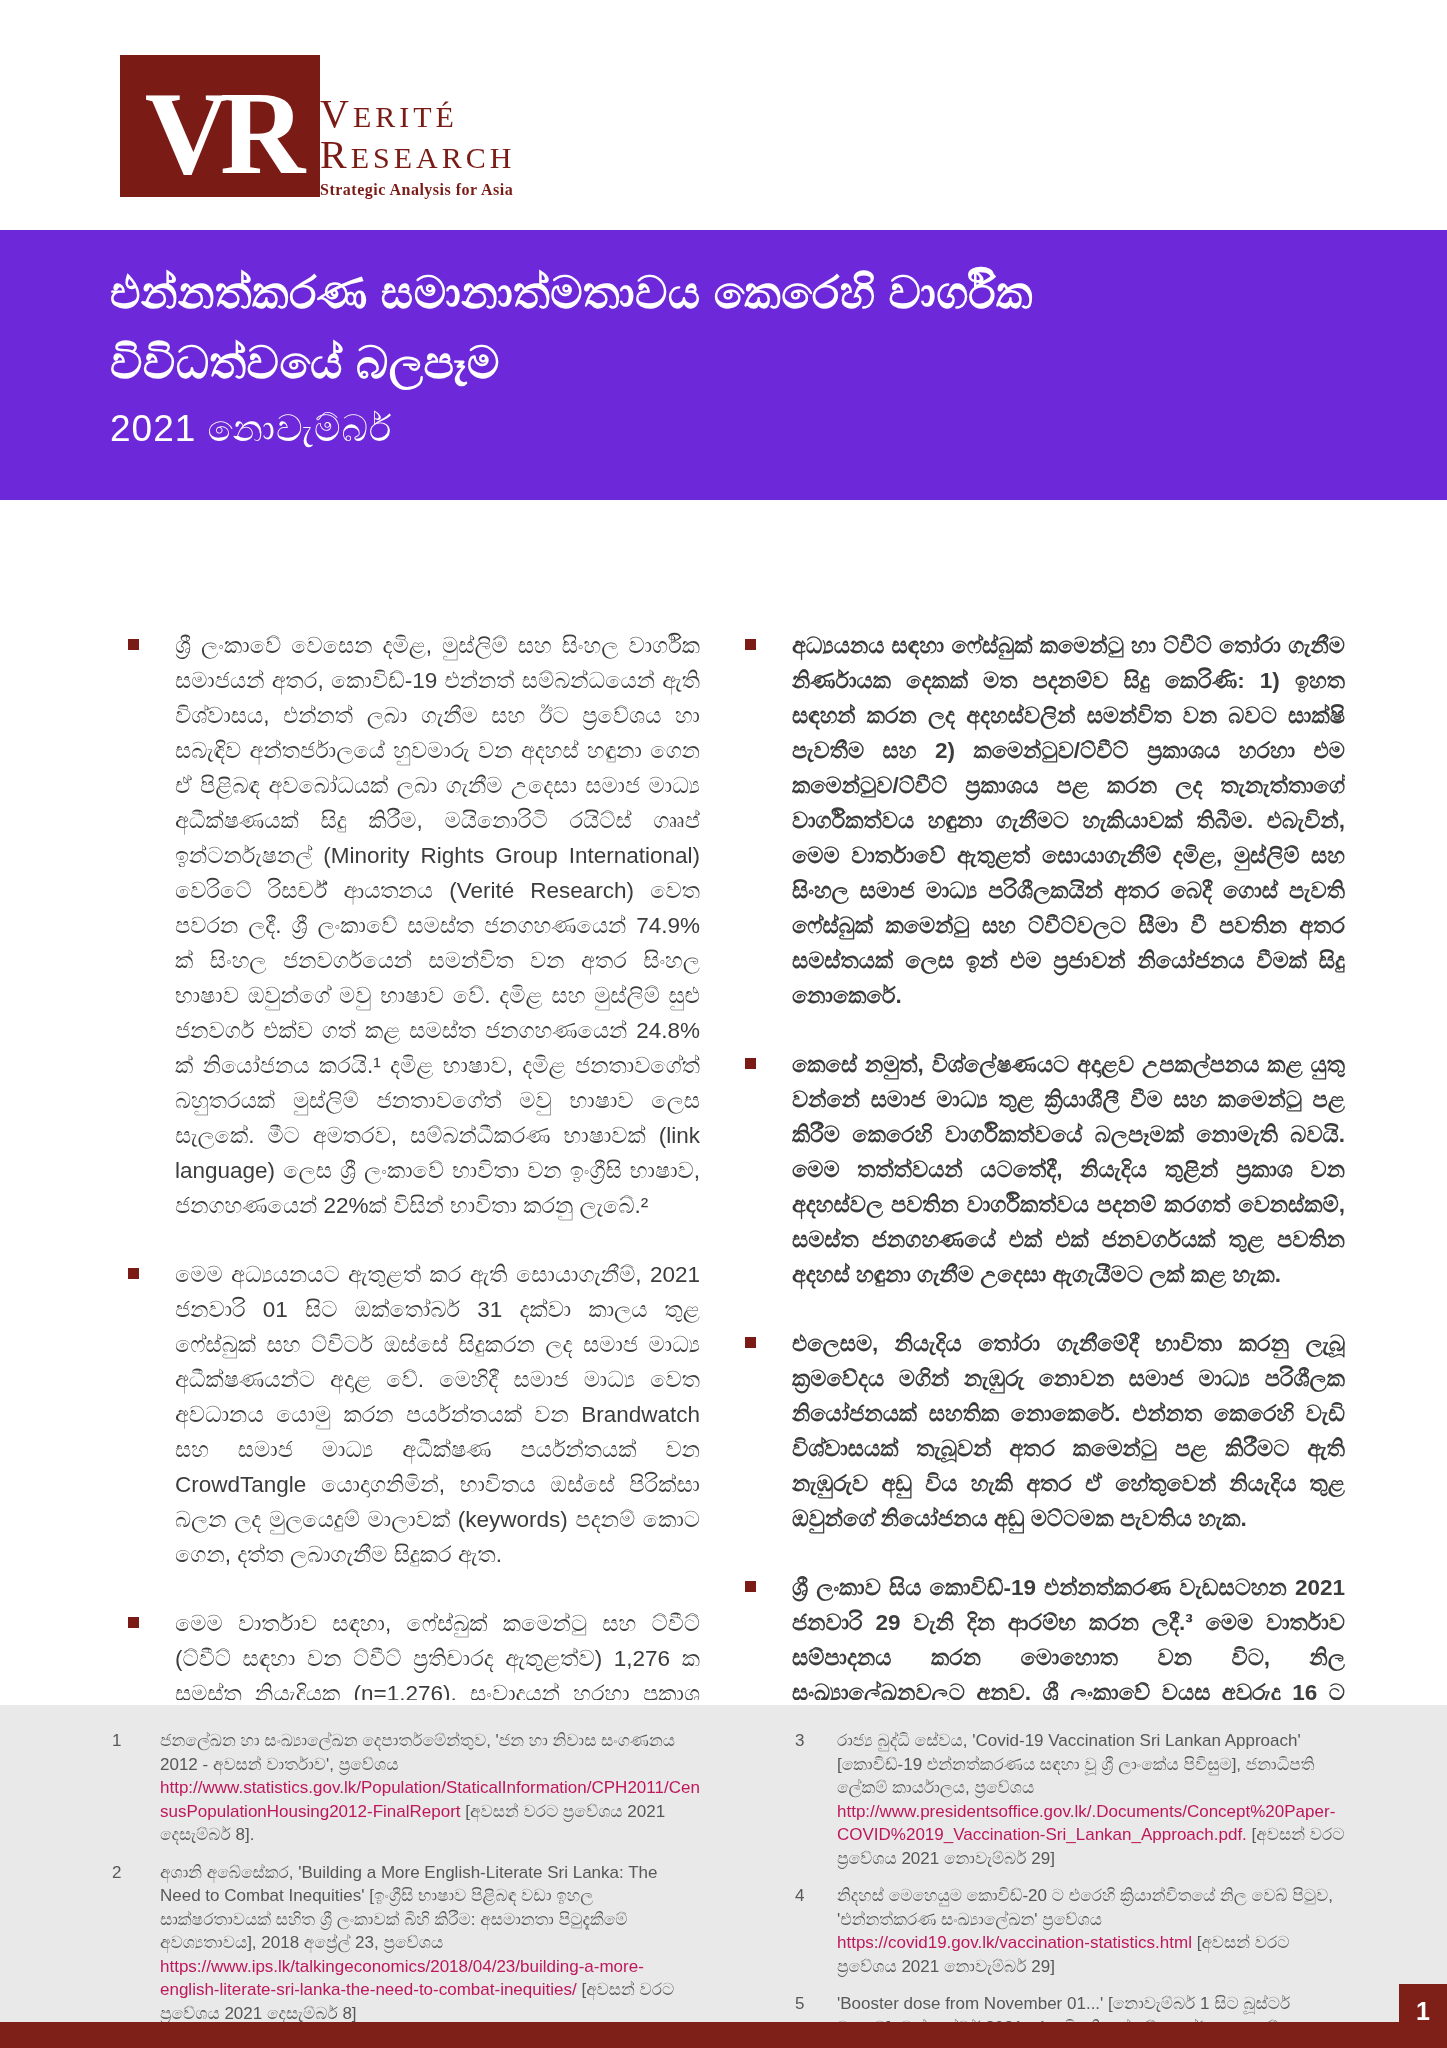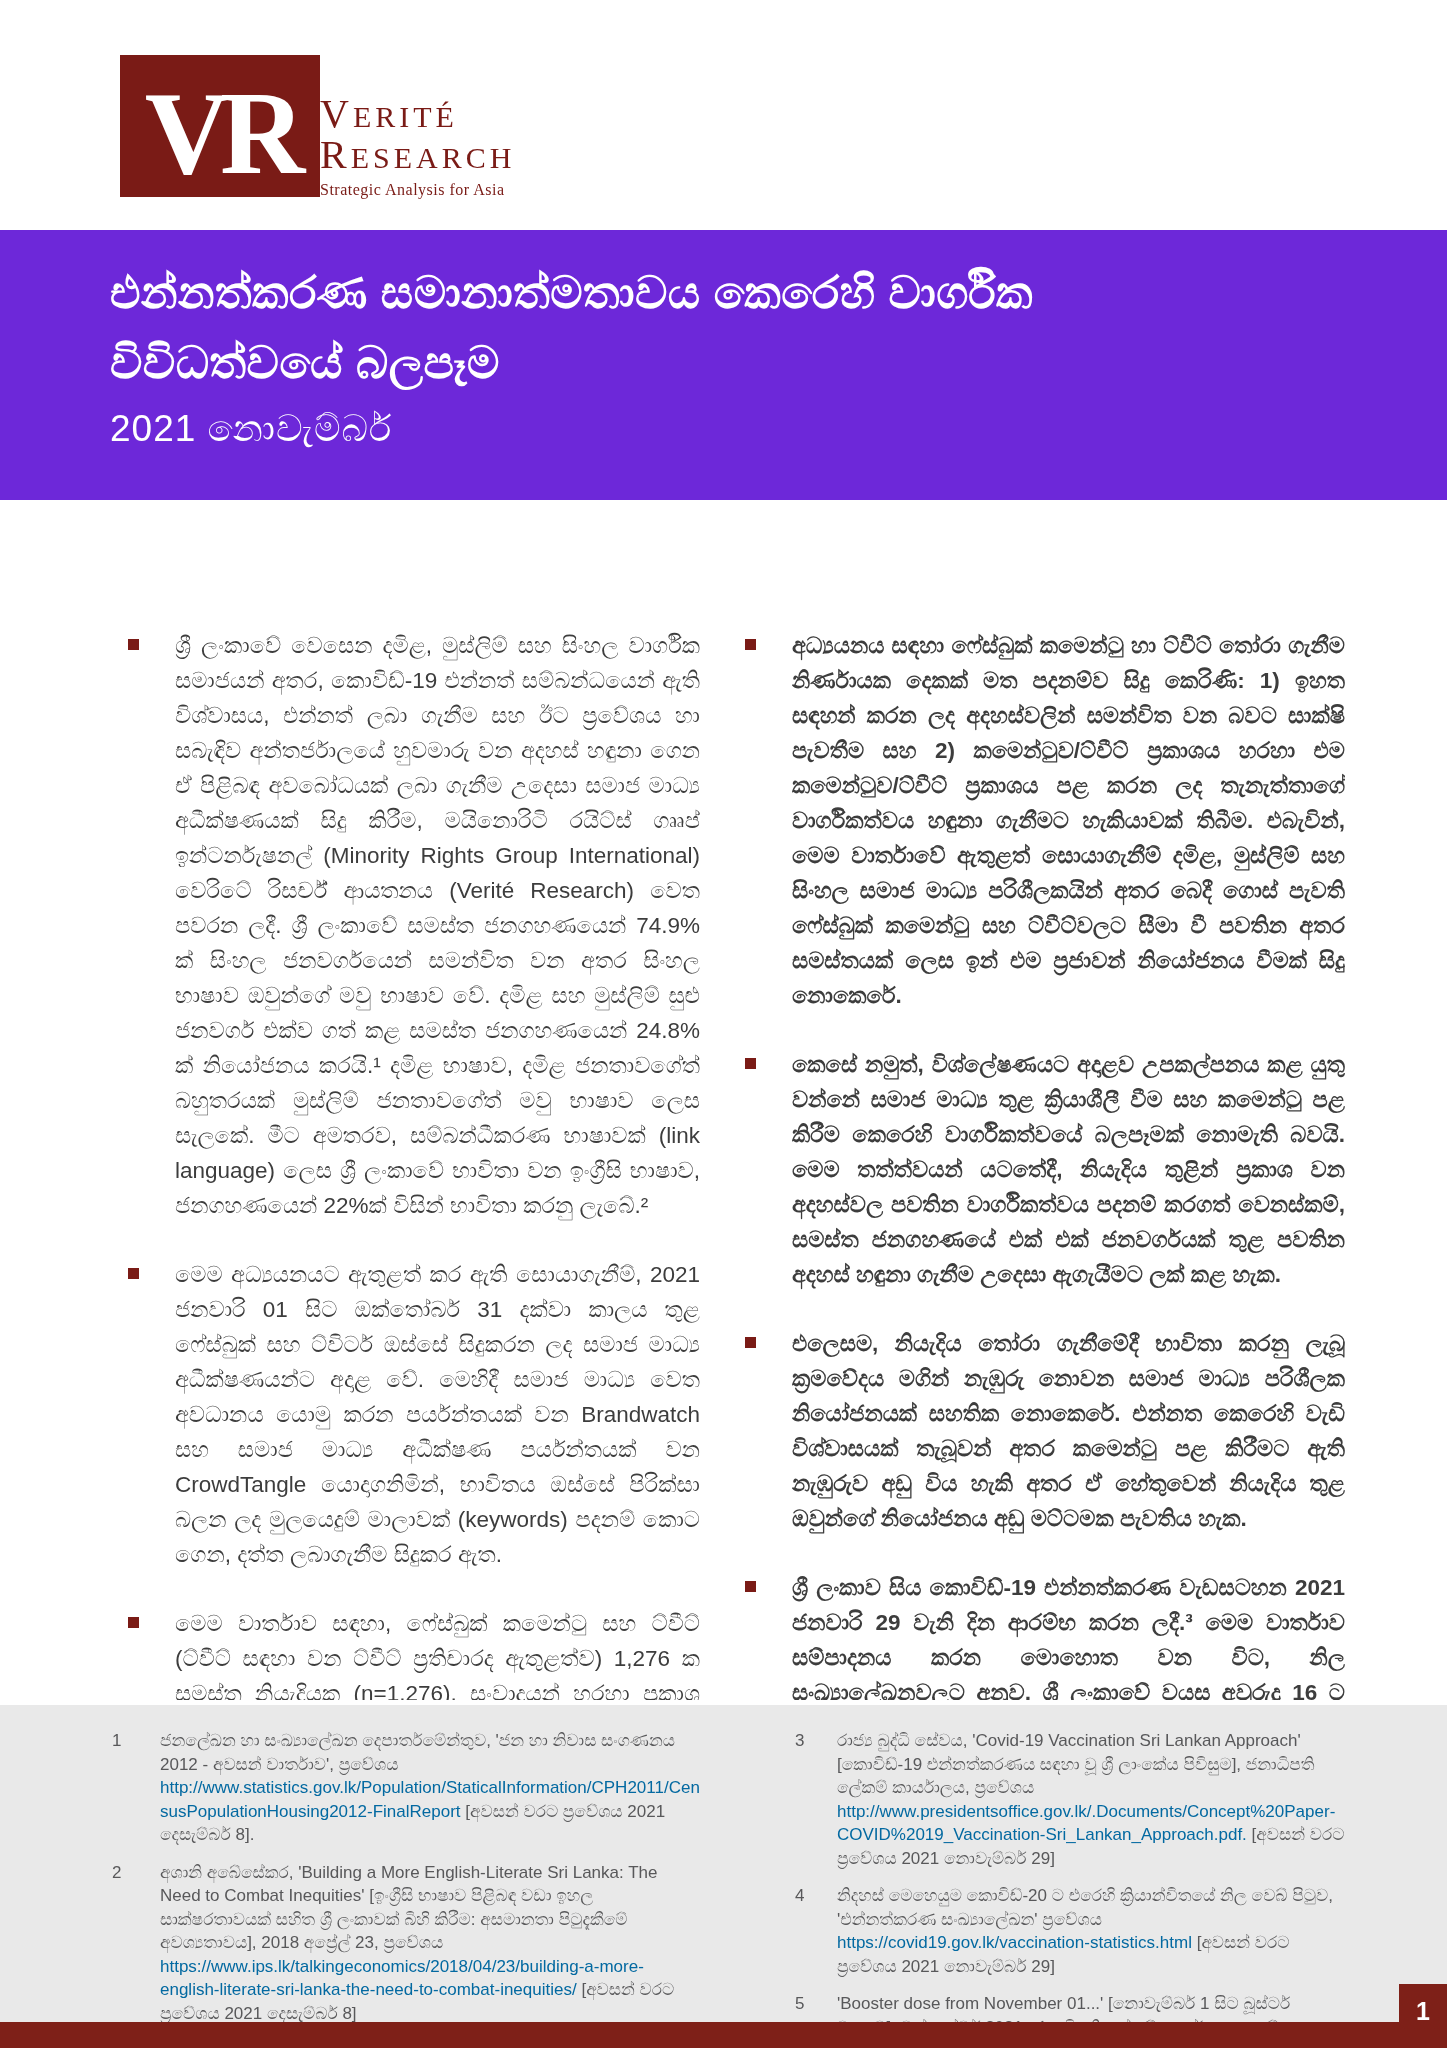--- a/index.html
+++ b/index.html
@@ -10,21 +10,21 @@
   .masthead{position:absolute;left:0;top:0;width:100%;height:230px;background:#ffffff;}
   .logo{position:absolute;left:120px;top:55px;display:flex;align-items:flex-start;}
   .logo-box{width:200px;height:142px;background:#7a1b16;color:#ffffff;
             font-family:"Liberation Serif","DejaVu Serif",serif;font-size:118px;font-weight:bold;
             display:flex;align-items:flex-end;justify-content:center;letter-spacing:-10px;
             line-height:1;padding-bottom:4px;box-sizing:border-box;text-align:center;}
   .logo-text{padding-top:40px;color:#7a1b16;
              font-family:"Liberation Serif","DejaVu Serif",serif;}
   .logo-line{font-size:30px;letter-spacing:4px;line-height:38px;}
   .logo-line::first-letter{font-size:40px;}
-  .logo-tagline{font-size:16px;font-weight:normal;letter-spacing:0.5px;margin-top:4px;}
+  .logo-tagline{font-size:16px;font-weight:bold;letter-spacing:0.5px;margin-top:4px;}
 
   
   .banner{position:absolute;left:0;top:230px;width:100%;height:270px;background:#6d28d9;}
   .banner .title{position:absolute;left:110px;top:28px;margin:0;color:#ffffff;
                  font-size:45px;line-height:70px;font-weight:bold;letter-spacing:0.5px;}
   .banner .date{position:absolute;left:110px;top:178px;color:#ffffff;
                 font-size:37px;font-weight:normal;letter-spacing:1px;}
 
   
   .section-heading{position:absolute;left:110px;top:518px;margin:0;color:#a93728;
@@ -40,21 +40,21 @@
 
   
   .footnote-band{position:absolute;left:0;top:1705px;width:100%;height:317px;background:#e9e9e9;}
   .fn-col{position:absolute;top:24px;}
   .fn-left{left:112px;width:590px;}
   .fn-right{left:795px;width:552px;}
   .footnote{display:flex;margin-bottom:14px;font-size:17px;line-height:23.5px;color:#58585a;}
   .fn-num{flex:none;width:48px;}
   .fn-right .fn-num{width:42px;}
   .fn-text{flex:1;overflow-wrap:anywhere;}
-  .fn-link{color:#0369a1;}
+  .fn-link{color:#be185d;}
 
   
   .page-number{position:absolute;right:0;top:1984px;width:48px;height:54px;background:#7e2018;
                color:#ffffff;font-size:25px;font-weight:bold;display:flex;align-items:center;
                justify-content:center;}
   .bottom-bar{position:absolute;left:0;top:2022px;width:100%;height:26px;background:#7e2018;}
 </style>
 </head>
 <body>
 

